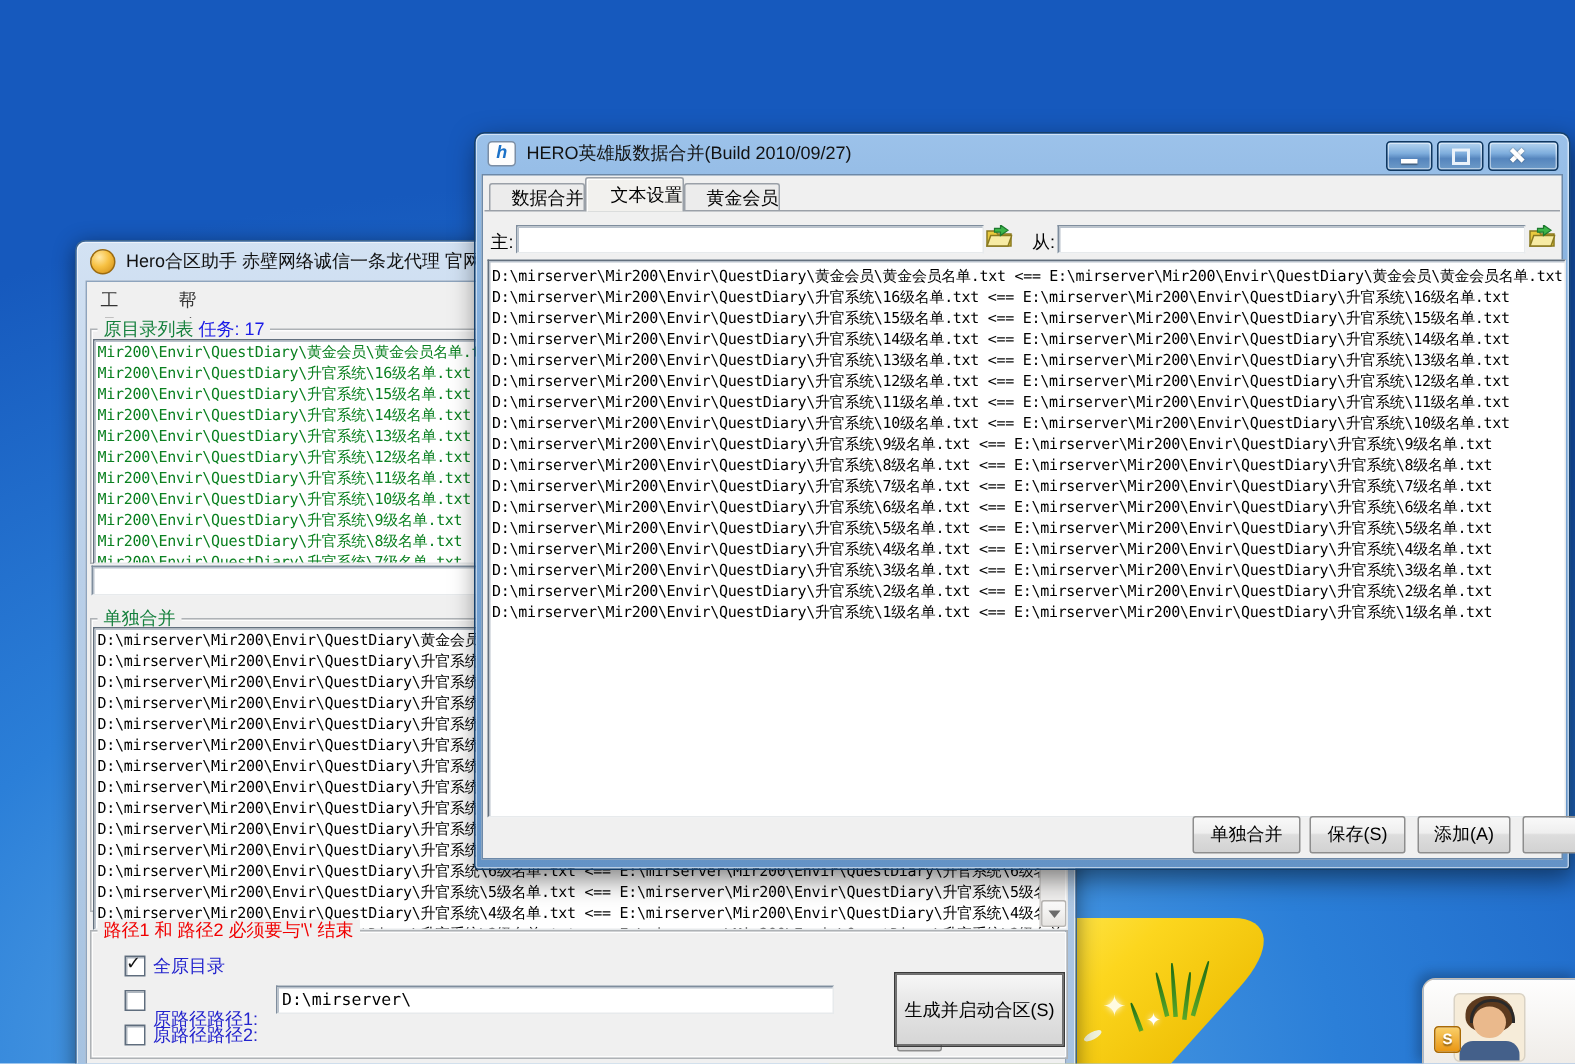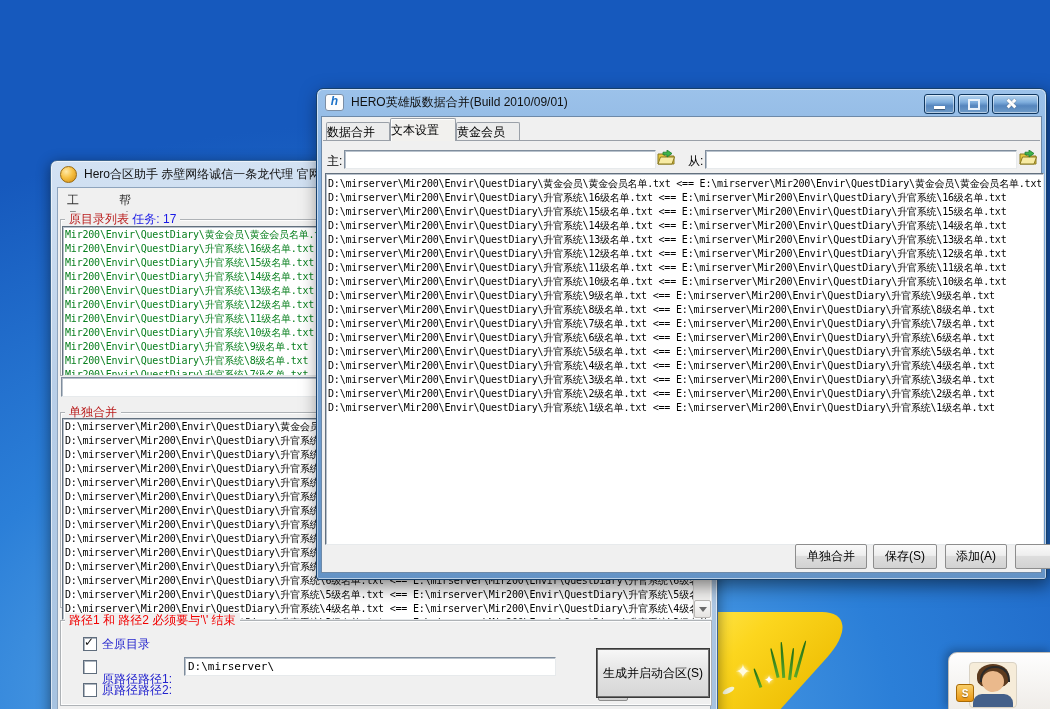--- a/index.html
+++ b/index.html
@@ -60,21 +60,21 @@
     background:linear-gradient(#b7d5f0 0%,#7faedd 40%,#5585bd 60%,#6f9cc9 100%);
     box-shadow:inset 0 0 0 1px rgba(255,255,255,.5);}
   .capbtn.min,.capbtn.max{width:29px;}
   .capbtn.close{width:45px;}
   .capbtn.min::after{content:"";position:absolute;left:9px;top:11px;width:11px;height:3px;background:#fff;box-shadow:0 1px 1px rgba(0,0,0,.4);}
   .capbtn.max::after{content:"";position:absolute;left:9px;top:4px;width:8px;height:7px;border:2px solid #eaf2fa;}
   .capbtn.close::before,.capbtn.close::after{content:"";position:absolute;left:17px;top:3px;width:3px;height:11px;background:#fff;box-shadow:0 0 1px rgba(0,0,0,.5);}
   .capbtn.close::before{transform:rotate(45deg);}
   .capbtn.close::after{transform:rotate(-45deg);}
   #fgwin .client{position:absolute;left:4px;right:4px;top:27px;bottom:6px;background:#f0f0f0;border:1px solid #6d89a8;}
-  .tab{position:absolute;font-size:12px;text-align:left;background:#f0f0f0;
+  .tab{position:absolute;font-size:12px;text-align:right;background:#f0f0f0;
     border:1px solid #9aa0a8;border-bottom:none;border-radius:2px 2px 0 0;}
   .tab.inactive{top:5px;height:18px;line-height:18px;background:#ececec;}
   .tab.active{top:1px;height:22px;line-height:22px;z-index:3;background:#f2f1ee;box-shadow:inset 1px 1px 0 #fff;}
   .tabpage{position:absolute;left:1px;right:1px;top:23px;bottom:1px;border-top:1px solid #9aa0a8;background:#f0f0f0;}
   .fldlabel{position:absolute;font-size:12px;color:#000;}
   .folder-btn{position:absolute;width:20px;height:19px;display:flex;align-items:center;justify-content:center;
     background:transparent;border:none;}
   
   .pushbtn{position:absolute;height:23px;}
   .bigbtn{position:absolute;border:1px solid #6f6f6f;outline:1px solid #3a3a3a;
@@ -91,21 +91,21 @@
     box-shadow:-3px -3px 8px rgba(0,0,0,.25);}
   .avatar{position:absolute;left:20px;top:9px;width:46px;height:44px;border-radius:4px;background:#f6ecd9;overflow:hidden;border:1px solid #d9d2c4;}
   .avatar .hair{position:absolute;left:7px;top:1px;width:32px;height:24px;border-radius:50% 50% 40% 40%;background:#5c3a1e;}
   .avatar .face{position:absolute;left:12px;top:8px;width:22px;height:21px;border-radius:50%;background:#eab98c;}
   .avatar .body{position:absolute;left:3px;bottom:-2px;width:40px;height:15px;border-radius:9px 9px 0 0;background:#44608a;}
   .avatar .band{position:absolute;left:10px;top:3px;width:26px;height:14px;border:2px solid #2a2a2a;border-bottom:none;border-radius:14px 14px 0 0;}
   .badge{position:absolute;left:7px;top:31px;width:16px;height:16px;border-radius:3px;border:1px solid #a96a05;
     background:linear-gradient(#f9cf6a,#ea9612);color:#fff;font-size:10px;font-weight:bold;
     display:flex;align-items:center;justify-content:center;text-shadow:0 1px 1px rgba(0,0,0,.4);}
   
-  .maroon{color:#b91c1c;}
+  .maroon{color:#15803d;}
   .tblue{color:#1a1ae6;}
   .red{color:#f00000;}
   .green-list .listrow{color:#0a8020;}
 </style>
 </head>
 <body>
 
 <div id="desktop">
 
   <div class="wp-yellow"></div>
@@ -192,21 +192,21 @@
         <div class="btn" style="position:absolute;left:497px;top:58px;width:28px;height:20px;font-weight:bold;">...</div>
 
         <div class="bigbtn" style="left:536px;top:28px;width:110px;height:46px;">生成并启动合区(S)</div>
       </div>
     </div>
   </div>
 
   <div id="fgwin">
     <div class="titlebar">
       <span class="happ-icon"></span>
-      <span class="wtitle">HERO英雄版数据合并(Build 2010/09/01)</span>
+      <span class="wtitle">HERO英雄版数据合并(Build 2010/09/27)</span>
     </div>
     <div class="capbtns">
       <div class="capbtn min"></div>
       <div class="capbtn max"></div>
       <div class="capbtn close"></div>
     </div>
     <div class="client">
       <div class="tab inactive" style="left:4px;width:62px;">数据合并</div>
       <div class="tab active" style="left:68px;width:64px;">文本设置</div>
       <div class="tab inactive" style="left:134px;width:62px;">黄金会员</div>

